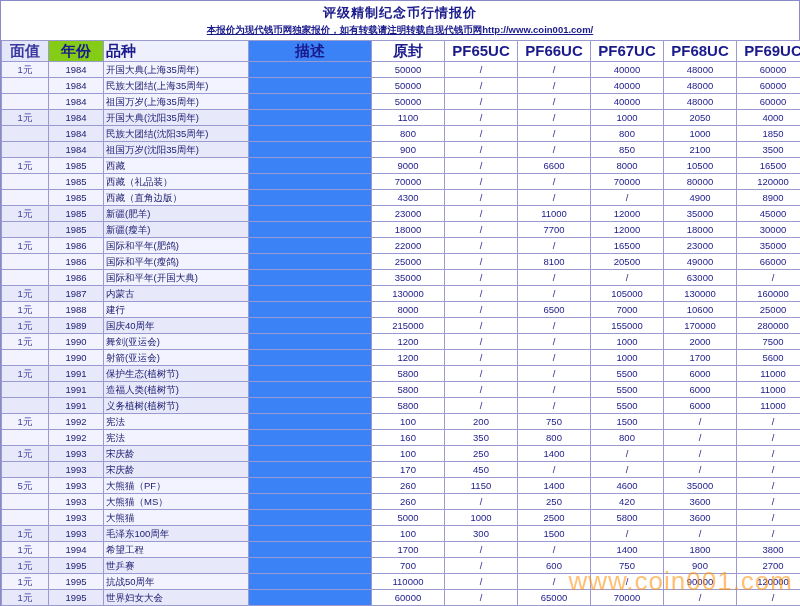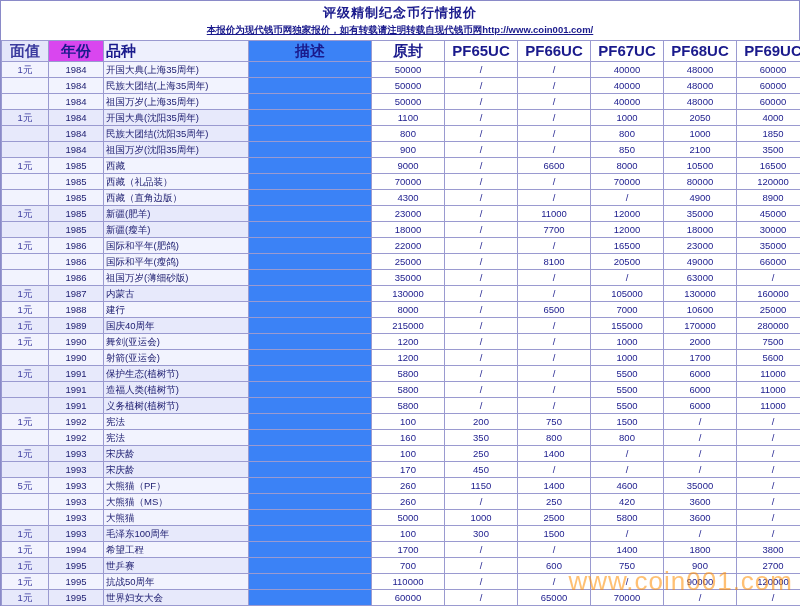--- a/index.html
+++ b/index.html
@@ -45,21 +45,21 @@
   }
   thead th{
     background:#c8cbf0;
     color:#1a1a8c;
     font-weight:bold;
     font-size:15px;
     text-align:center;
     height:20px;
   }
   .c-denom{width:42px;text-align:center;background:#e4e6fa;color:#3a3a9e;}
-  .c-year{width:50px;text-align:center;background:#d946ef;}
+  .c-year{width:50px;text-align:center;background:#84cc16;}
   .c-variety{width:140px;text-align:left;background:#eef0fd;}
   .c-desc{width:118px;text-align:center;background:#3b82f6;}
   .c-price{width:68px;text-align:center;background:#ffffff;}
   tbody tr.band-a td.c-denom,tbody tr.band-a td.c-year,tbody tr.band-a td.c-variety,tbody tr.band-a td.c-code{background:#e7e9fb;}
   tbody tr.band-b td.c-denom,tbody tr.band-b td.c-year,tbody tr.band-b td.c-variety,tbody tr.band-b td.c-code{background:#f2f3fe;}
   td.c-price{color:#1a1a8c;}
   .blank{color:#8f8fc8;}
   .watermark{
     position:absolute;
     right:6px;
@@ -248,21 +248,21 @@
           <td class="c-price">25000</td>
           <td class="c-price blank">/</td>
           <td class="c-price">8100</td>
           <td class="c-price">20500</td>
           <td class="c-price">49000</td>
           <td class="c-price">66000</td>
         </tr>
         <tr class="band-b">
           <td class="c-denom"></td>
           <td class="c-year">1986</td>
-          <td class="c-variety">祖国万岁(薄细砂版)</td>
+          <td class="c-variety">国际和平年(开国大典)</td>
           <td class="c-desc"></td>
           <td class="c-price">35000</td>
           <td class="c-price blank">/</td>
           <td class="c-price blank">/</td>
           <td class="c-price blank">/</td>
           <td class="c-price">63000</td>
           <td class="c-price blank">/</td>
         </tr>
         <tr class="band-a">
           <td class="c-denom">1元</td>

